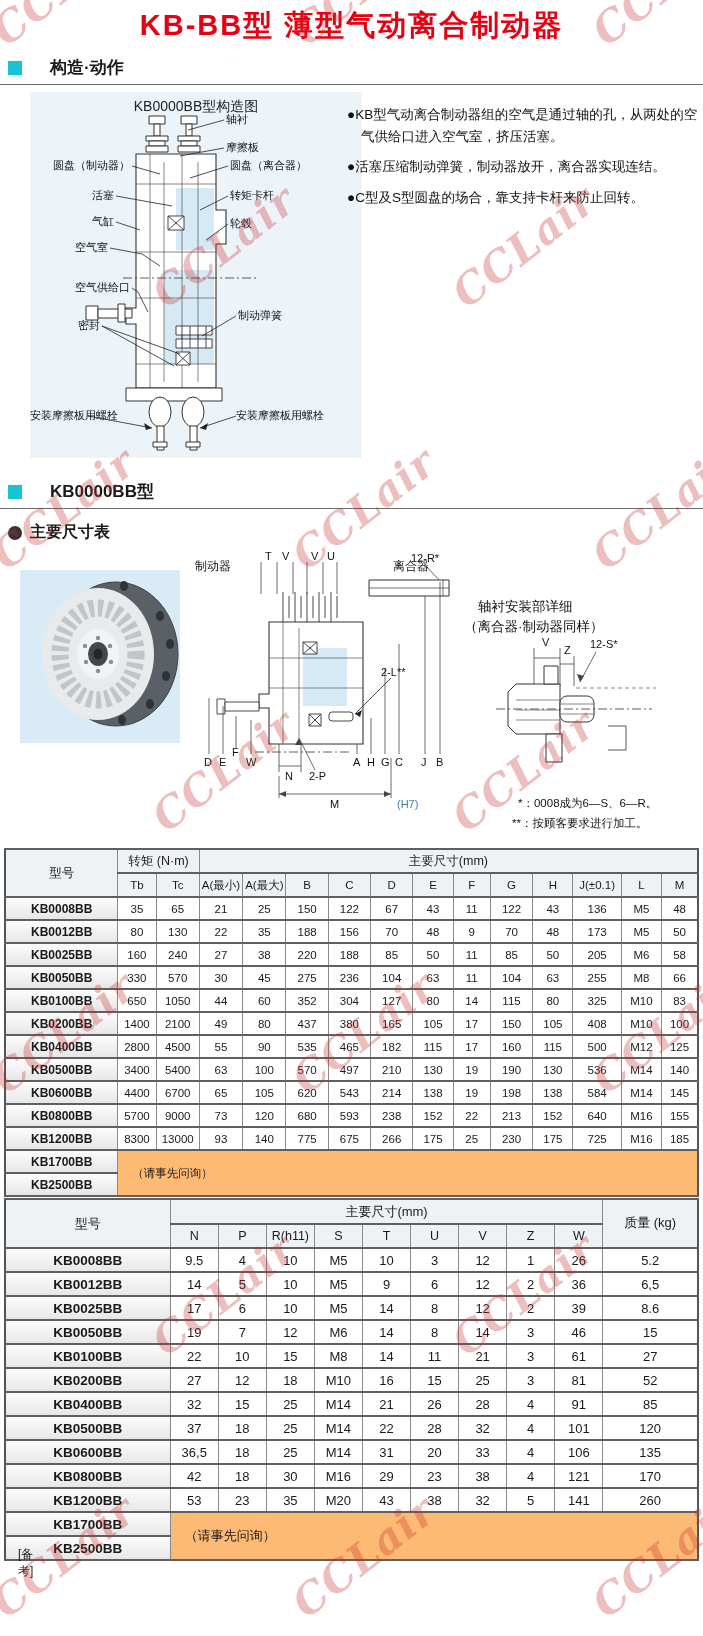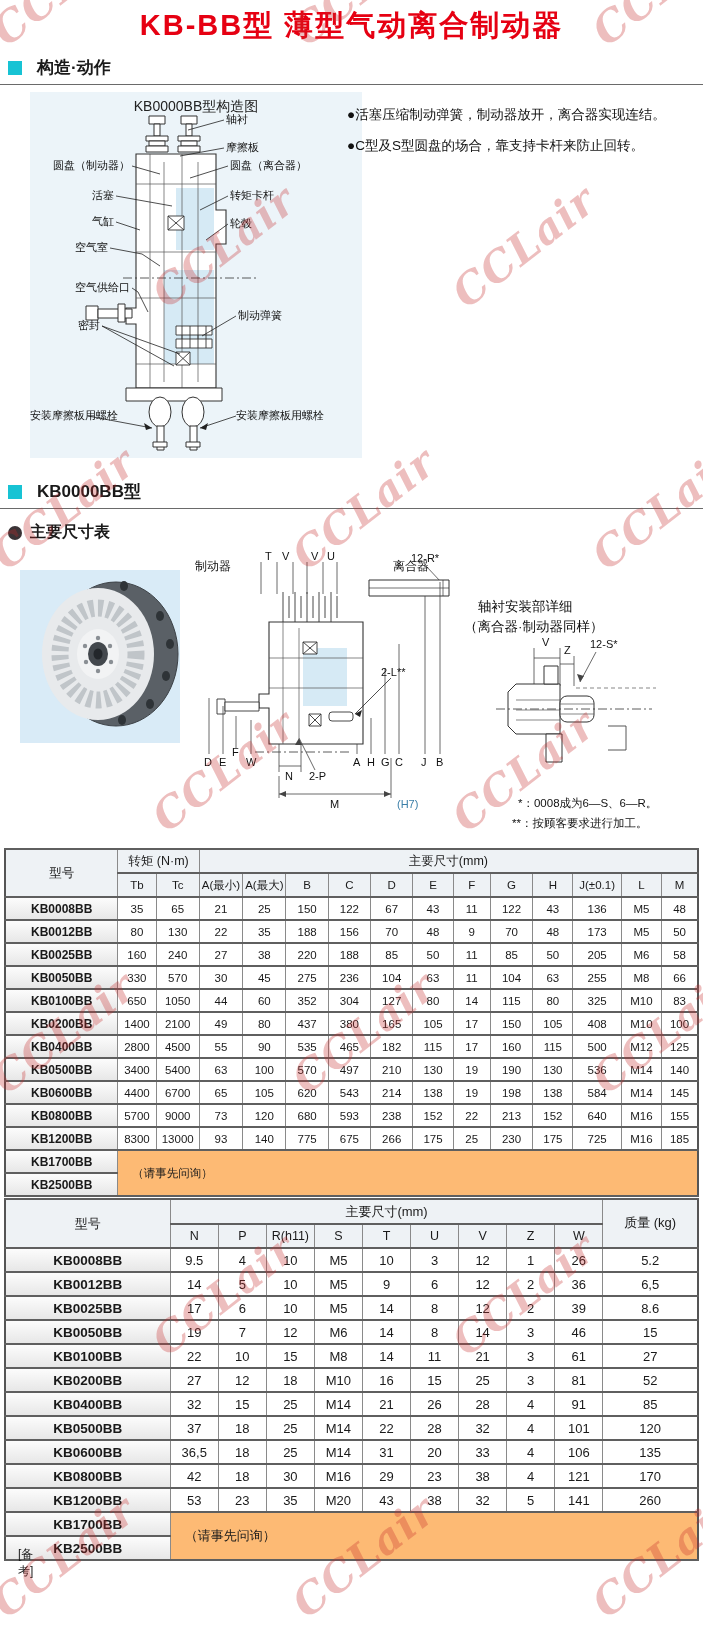--- a/index.html
+++ b/index.html
@@ -6,21 +6,21 @@
   #page{position:relative;width:703px;height:1636px;background:#ffffff;overflow:hidden;
         font-family:"Liberation Sans","DejaVu Sans",sans-serif;color:#1a1a1a;}
   
   #wm-layer{position:absolute;inset:0;pointer-events:none;z-index:9;}
   .watermark{position:absolute;font-family:"DejaVu Serif",serif;font-style:italic;font-weight:bold;
              font-size:42px;color:#c62b2b;opacity:0.30;transform:rotate(-38deg);letter-spacing:1px;white-space:nowrap;}
   
   #main-title{position:absolute;top:6px;left:0;width:100%;text-align:center;
               color:#e60012;font-size:29px;font-weight:bold;letter-spacing:2px;}
   
-  .section-header{position:absolute;left:8px;display:flex;align-items:center;gap:15px;
+  .section-header{position:absolute;left:8px;display:flex;align-items:center;gap:28px;
                   font-size:17px;font-weight:bold;}
   .cyan-square{width:14px;height:14px;background:#17c3d4;flex:none;}
   .section-rule{position:absolute;left:0;width:703px;border-top:1.5px solid #6a6a6a;height:0;}
   
   #sub-header{position:absolute;left:8px;top:522px;display:flex;align-items:center;gap:8px;
               font-size:16px;font-weight:bold;}
   .dark-circle{width:14px;height:14px;border-radius:50%;background:#3a3336;flex:none;}
   
   #fig1-box{position:absolute;left:30px;top:92px;width:332px;height:366px;background:#ecf4f9;}
   #fig1-title{position:absolute;top:6px;left:0;width:100%;text-align:center;font-size:14px;color:#222;}
@@ -180,20 +180,21 @@
     <span class="callout" style="left:200px;top:124px;">轮毂</span>
     <span class="callout r" style="left:4px;top:148px;width:74px;">空气室</span>
     <span class="callout r" style="left:4px;top:188px;width:96px;">空气供给口</span>
     <span class="callout" style="left:208px;top:216px;">制动弹簧</span>
     <span class="callout r" style="left:4px;top:226px;width:66px;">密封</span>
     <span class="callout" style="left:0px;top:316px;">安装摩擦板用螺栓</span>
     <span class="callout" style="left:206px;top:316px;">安装摩擦板用螺栓</span>
   </div>
 
   <div id="bullets">
+      <div class="bullet-item">●KB型气动离合制动器组的空气是通过轴的孔，从两处的空气供给口进入空气室，挤压活塞。</div>
       <div class="bullet-item">●活塞压缩制动弹簧，制动器放开，离合器实现连结。</div>
       <div class="bullet-item">●C型及S型圆盘的场合，靠支持卡杆来防止回转。</div>
     </div>
 
   <div class="section-header" style="top:480px;">
     <span class="cyan-square"></span>
     <span>KB0000BB型</span>
   </div>
   <div class="section-rule" style="top:508px;"></div>
 

